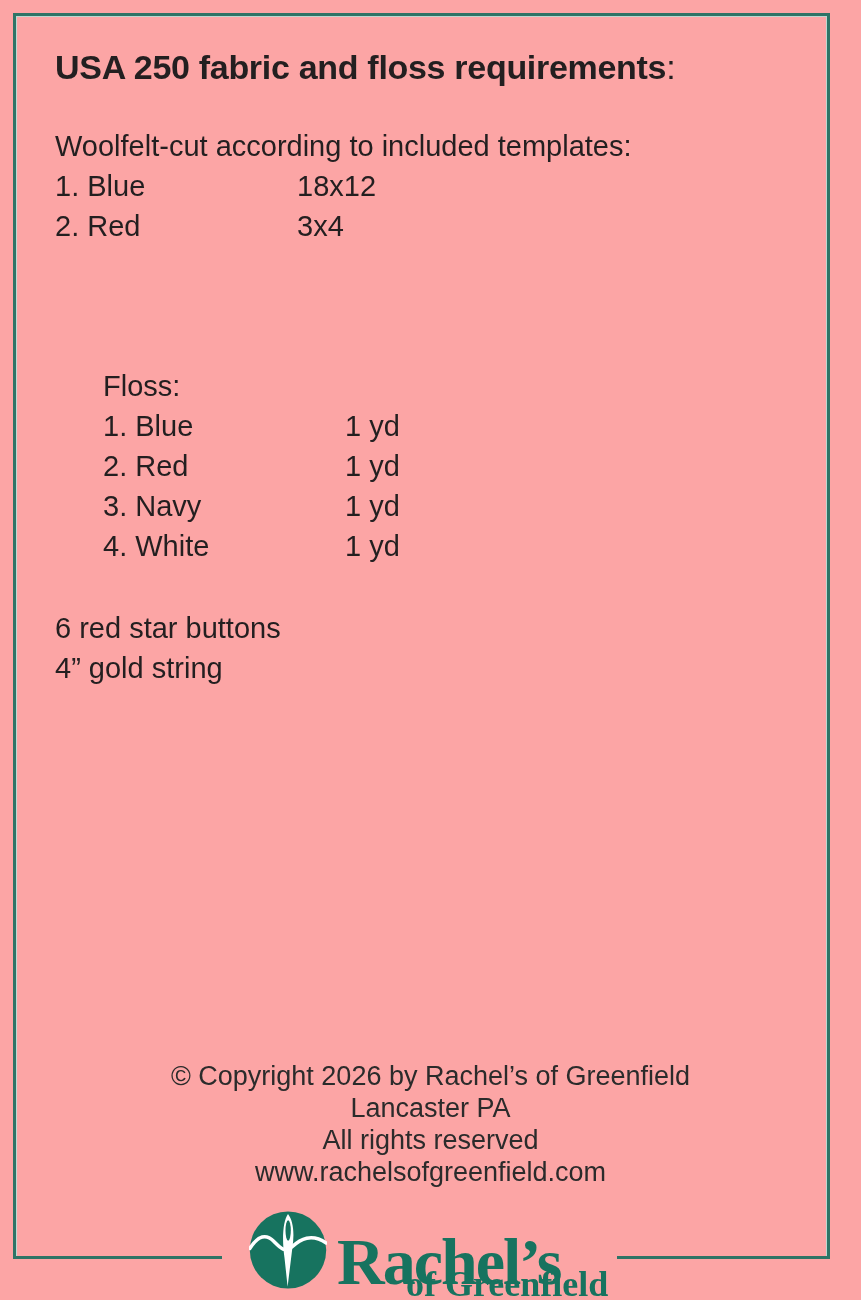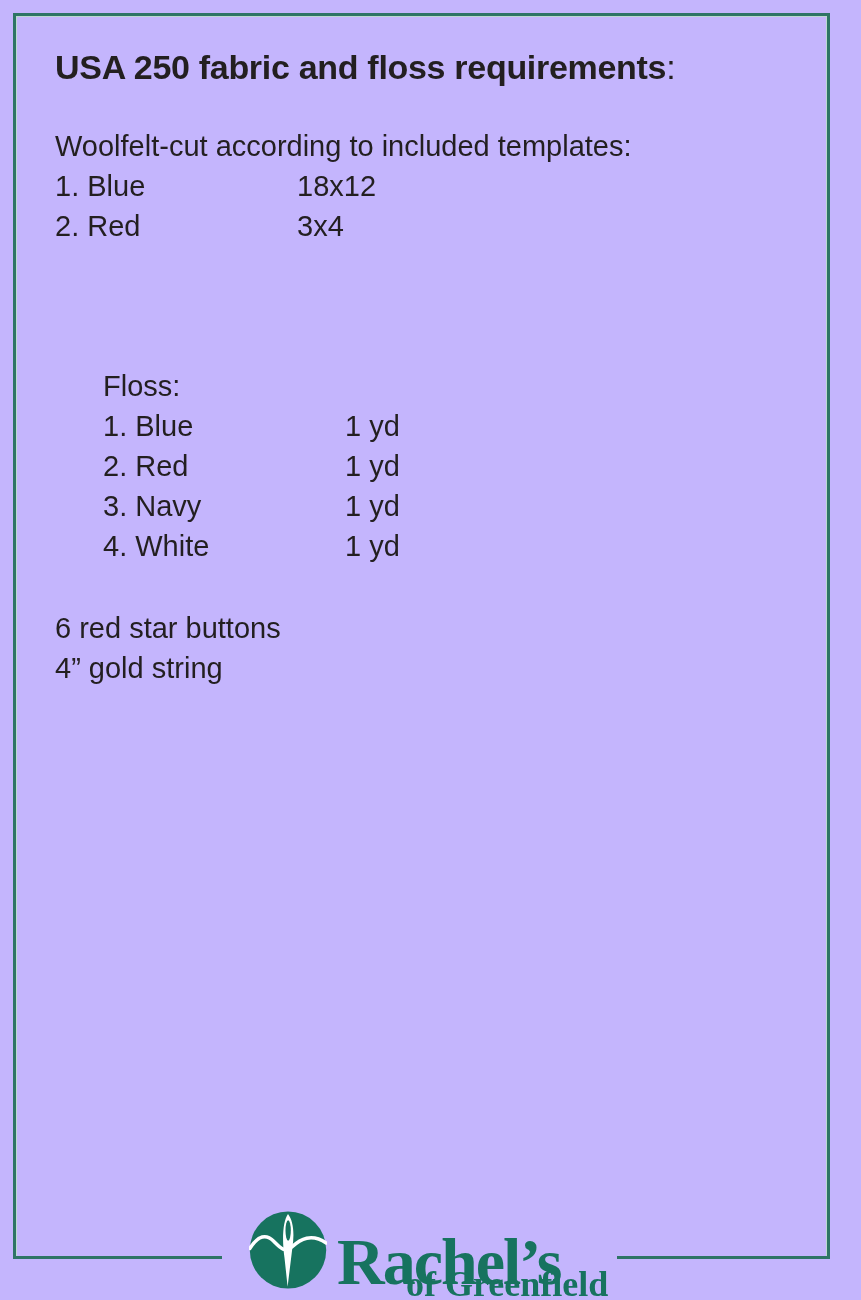--- a/index.html
+++ b/index.html
@@ -1,19 +1,19 @@
 <!DOCTYPE html>
 <html><head>
 <meta charset="utf-8">
 <style>
   html,body{margin:0;padding:0;background:#ffffff;}
   .page{
     position:relative;
     width:861px;height:1300px;
-    background:#c4b5fd;
+    background:#fca5a5;
     font-family:"Liberation Sans",sans-serif;
     color:#231f20;
     overflow:hidden;
   }
   .border-box{
     position:absolute;
     left:13px;top:13px;
     width:817px;height:1246px;
     box-sizing:border-box;
     border-top:3px solid #2e7466;
@@ -111,20 +111,26 @@
     <div class="row">
       <span class="label">4. White</span><span class="val">1 yd</span>
     </div>
   </div>
 
   <div class="section sec-extras">
     <div>6 red star buttons</div>
     <div>4” gold string</div>
   </div>
 
+  <div class="copyright">
+    <div>© Copyright 2026 by Rachel’s of Greenfield</div>
+    <div>Lancaster PA</div>
+    <div>All rights reserved</div>
+    <div>www.rachelsofgreenfield.com</div>
+  </div>
 
   <div class="logo-mark">
     <svg viewBox="0 0 100 100" width="78" height="78" aria-hidden="true">
       <ellipse cx="50" cy="50" rx="49" ry="49.5" fill="#17735f"></ellipse>
       <path d="M50,4 C57,13 58.5,29 55.5,48 L49.5,97 L45.5,60 C42,36 43.5,13 50,4 Z" fill="#ffffff"></path>
       <ellipse cx="50.2" cy="25" rx="3.4" ry="13" fill="#17735f"></ellipse>
       <path d="M1,48 C12,31 22,29 32,39 C40,47 46,54 55,46 C66,36 80,28 99,41" fill="none" stroke="#ffffff" stroke-width="4.5" stroke-linecap="round"></path>
     </svg>
   </div>
   <div class="logo-name">Rachel’s</div>

